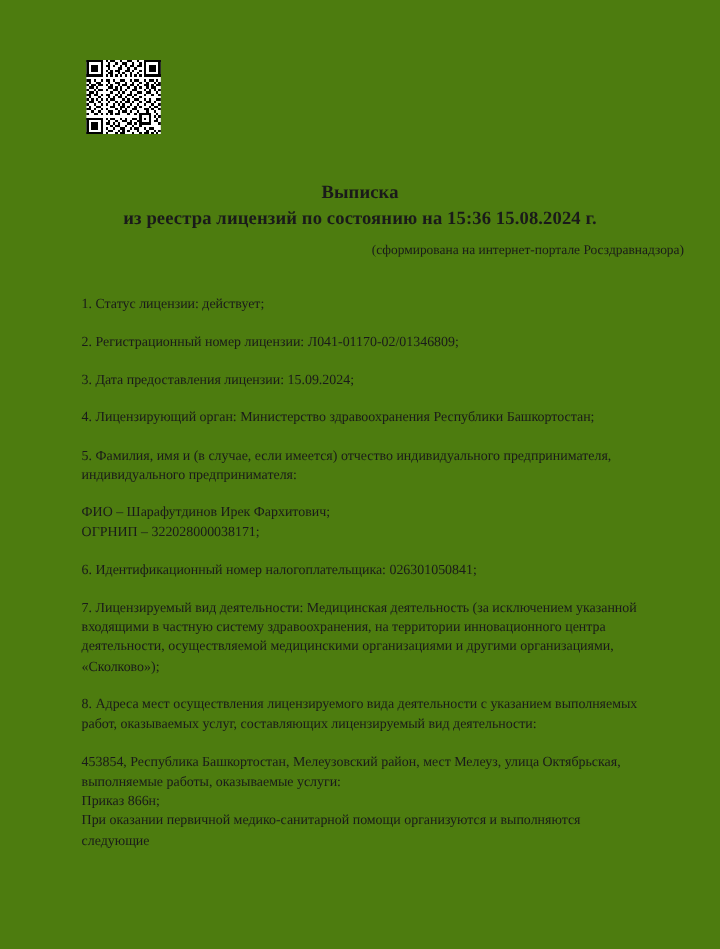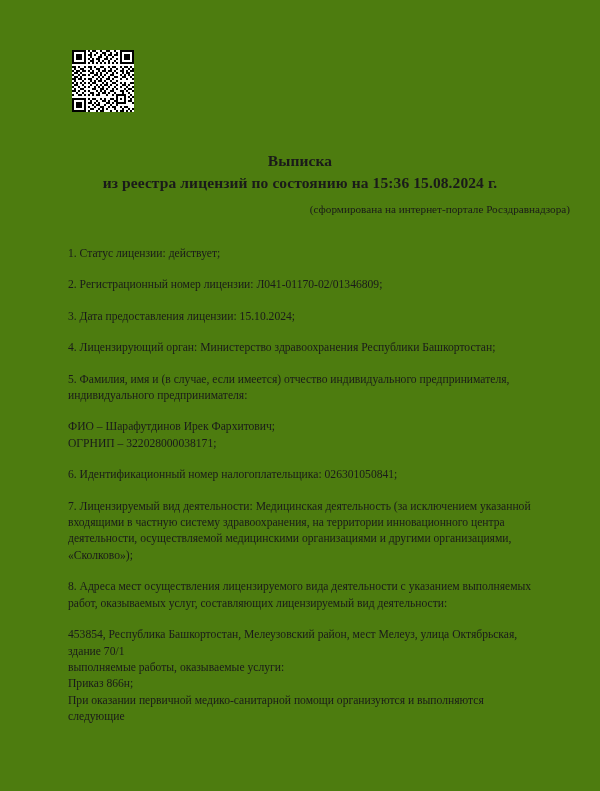--- a/index.html
+++ b/index.html
@@ -371,21 +371,21 @@
   </div>
 
   <div class="subtitle">(сформирована на интернет-портале Росздравнадзора)</div>
 
   <div class="body-text">
 
     <p class="para">1. Статус лицензии: действует;</p>
 
     <p class="para">2. Регистрационный номер лицензии: Л041-01170-02/01346809;</p>
 
-    <p class="para">3. Дата предоставления лицензии: 15.10.2024;</p>
+    <p class="para">3. Дата предоставления лицензии: 15.09.2024;</p>
 
     <p class="para">4. Лицензирующий орган: Министерство здравоохранения Республики Башкортостан;</p>
 
     <div class="lines">
       <p class="ln">5. Фамилия, имя и (в случае, если имеется) отчество индивидуального предпринимателя,</p>
       <p class="ln">индивидуального предпринимателя:</p>
     </div>
 
     <div class="lines">
       <p class="ln">ФИО – Шарафутдинов Ирек Фархитович;</p>
@@ -401,20 +401,19 @@
       <p class="ln">«Сколково»);</p>
     </div>
 
     <div class="lines">
       <p class="ln">8. Адреса мест осуществления лицензируемого вида деятельности с указанием выполняемых</p>
       <p class="ln">работ, оказываемых услуг, составляющих лицензируемый вид деятельности:</p>
     </div>
 
     <div class="tail">
       <p class="ln">453854, Республика Башкортостан, Мелеузовский район, мест Мелеуз, улица Октябрьская,</p>
-      <p class="ln">здание 70/1</p>
       <p class="ln">выполняемые работы, оказываемые услуги:</p>
       <p class="ln">Приказ 866н;</p>
       <p class="ln">При оказании первичной медико-санитарной помощи организуются и выполняются следующие</p>
     </div>
 
   </div>
 </div>
 
 </body></html>

